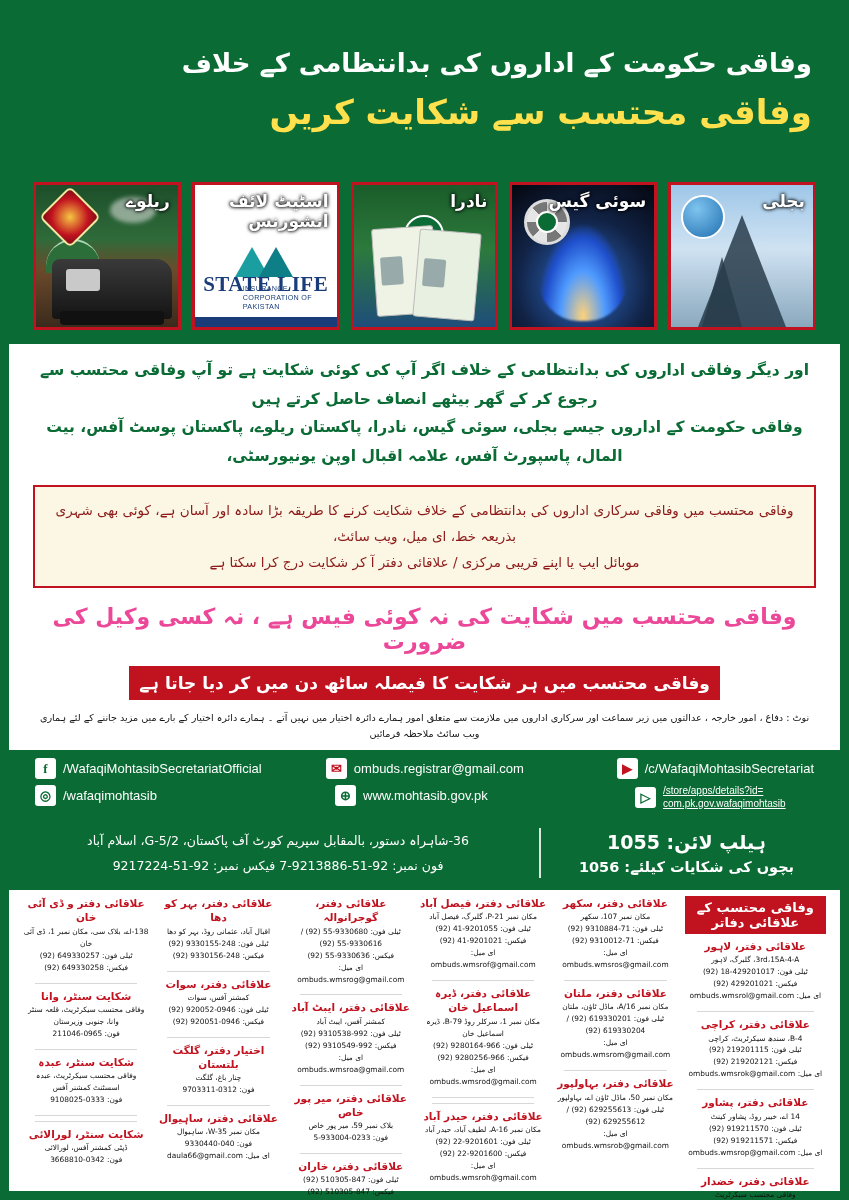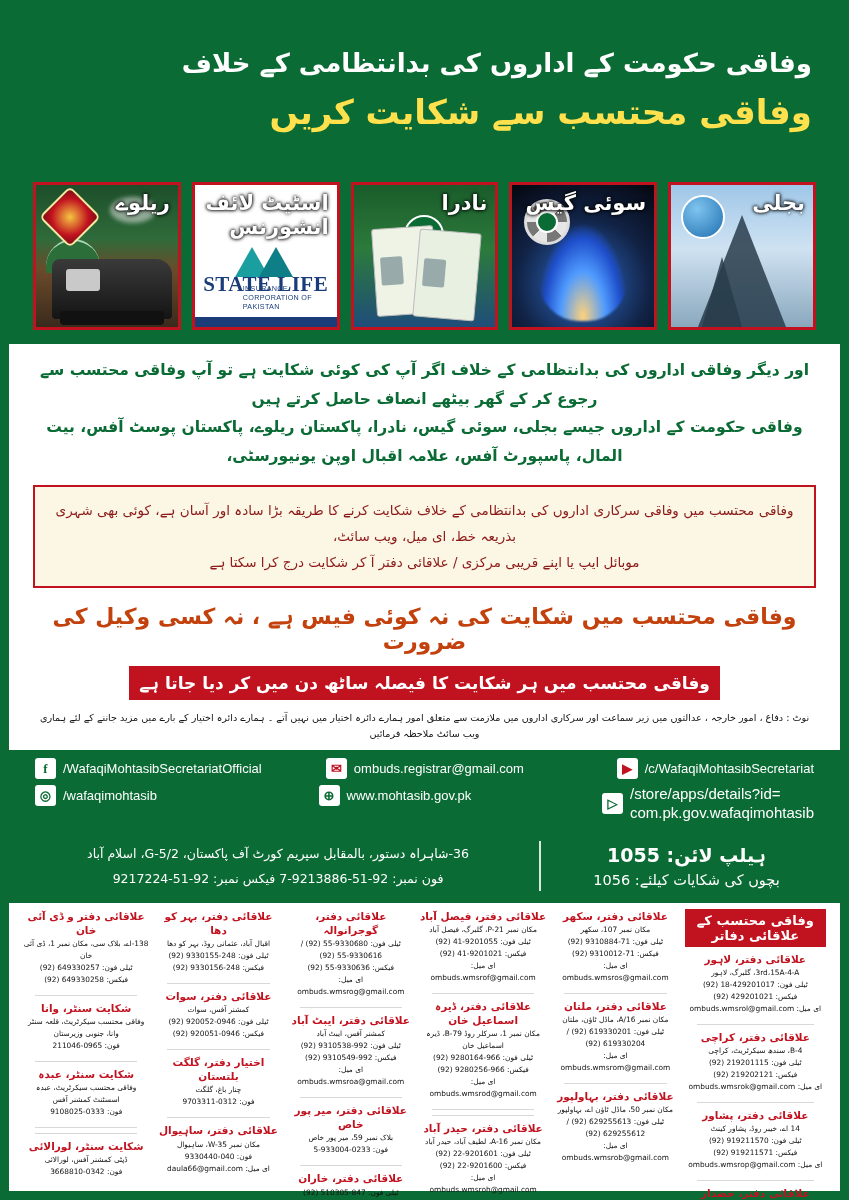--- a/index.html
+++ b/index.html
@@ -76,21 +76,21 @@
     width: 148px; height: 148px;
     border: 3px solid #c1121f;
     position: relative;
     overflow: hidden;
     background: #123;
   }
   .tile .label {
     position: absolute;
     top: 6px; right: 8px;
     color: #ffffff;
-    font-size: 21px;
+    font-size: 17px;
     font-weight: bold;
     font-family: "DejaVu Sans", sans-serif;
     text-shadow: 0 0 4px #000, 0 0 3px #000;
     z-index: 5;
     direction: rtl;
   }
   .tile.t-rail { background: linear-gradient(#1d4f2a 0%, #2f6b3a 38%, #6b4a2a 60%, #3a2a1c 100%); }
   .tile.t-life { background: #ffffff; }
   .tile.t-nadra { background: linear-gradient(#1a5c2a 0%, #2c7a3c 45%, #1f4d7a 100%); }
   .tile.t-gas { background: radial-gradient(circle at 50% 70%, #2f6dcc 0%, #112244 55%, #05070f 100%); }
@@ -225,21 +225,21 @@
     padding: 10px 16px;
     direction: rtl;
     text-align: center;
     color: #8c1a1a;
     font-size: 13.5px;
     line-height: 1.95;
     font-family: "DejaVu Sans", sans-serif;
   }
   .line-red-big {
     direction: rtl; text-align:center;
-    color:#c2410c; font-weight:bold;
+    color:#ec4899; font-weight:bold;
     font-size: 22px; padding: 16px 20px 8px;
     font-family: "DejaVu Sans", sans-serif;
   }
   .banner-red {
     margin: 4px 120px 0 120px;
     background: #c1121f;
     color:#ffffff;
     direction: rtl; text-align:center;
     font-size: 17px; font-weight: bold;
     padding: 7px 10px;
@@ -254,21 +254,21 @@
 
   
   .contact {
     background: #0a6b34;
     color: #ffffff;
     padding: 8px 26px 10px 26px;
   }
   .contact-row { display:flex; align-items:flex-start; margin-bottom:6px; }
   .c-item { display:flex; align-items:center; gap:7px; }
   .c-item .txt { font-size: 13px; }
-  .c-item .txt.small { font-size: 15px; line-height:1.25; }
+  .c-item .txt.small { font-size: 10px; line-height:1.25;text-decoration:underline; }
   .ic {
     width: 21px; height: 21px; border-radius: 3px;
     display:flex; align-items:center; justify-content:center;
     font-size: 13px; font-weight: bold; color:#0a6b34; background:#ffffff;
     flex: 0 0 auto;
   }
   .ic.fb { font-family:"Liberation Serif",serif; }
   .ic.mail { background:#ffffff; color:#c1121f; }
   .ic.yt { background:#ffffff; color:#c1121f; }
   .ic.ig { background:#ffffff; color:#0a6b34; }
@@ -296,21 +296,21 @@
     font-family: "DejaVu Sans", sans-serif;
   }
   .divider { width:2px; align-self: stretch; background:#ffffff; opacity:.85; }
   .addr-right {
     width: 255px;
     direction: rtl;
     text-align: center;
     font-family: "DejaVu Sans", sans-serif;
   }
   .hl1 { font-size: 19px; font-weight: bold; }
-  .hl2 { font-size: 14.5px; font-weight: normal; margin-top: 6px; }
+  .hl2 { font-size: 14.5px; font-weight: bold; margin-top: 6px; }
 
   
   .offices {
     padding: 6px 14px 8px 14px;
     display: flex;
     gap: 6px;
   }
   .off-col { flex: 1; }
   .off-col.right-col { flex: 1.12; }
   .off-title {

